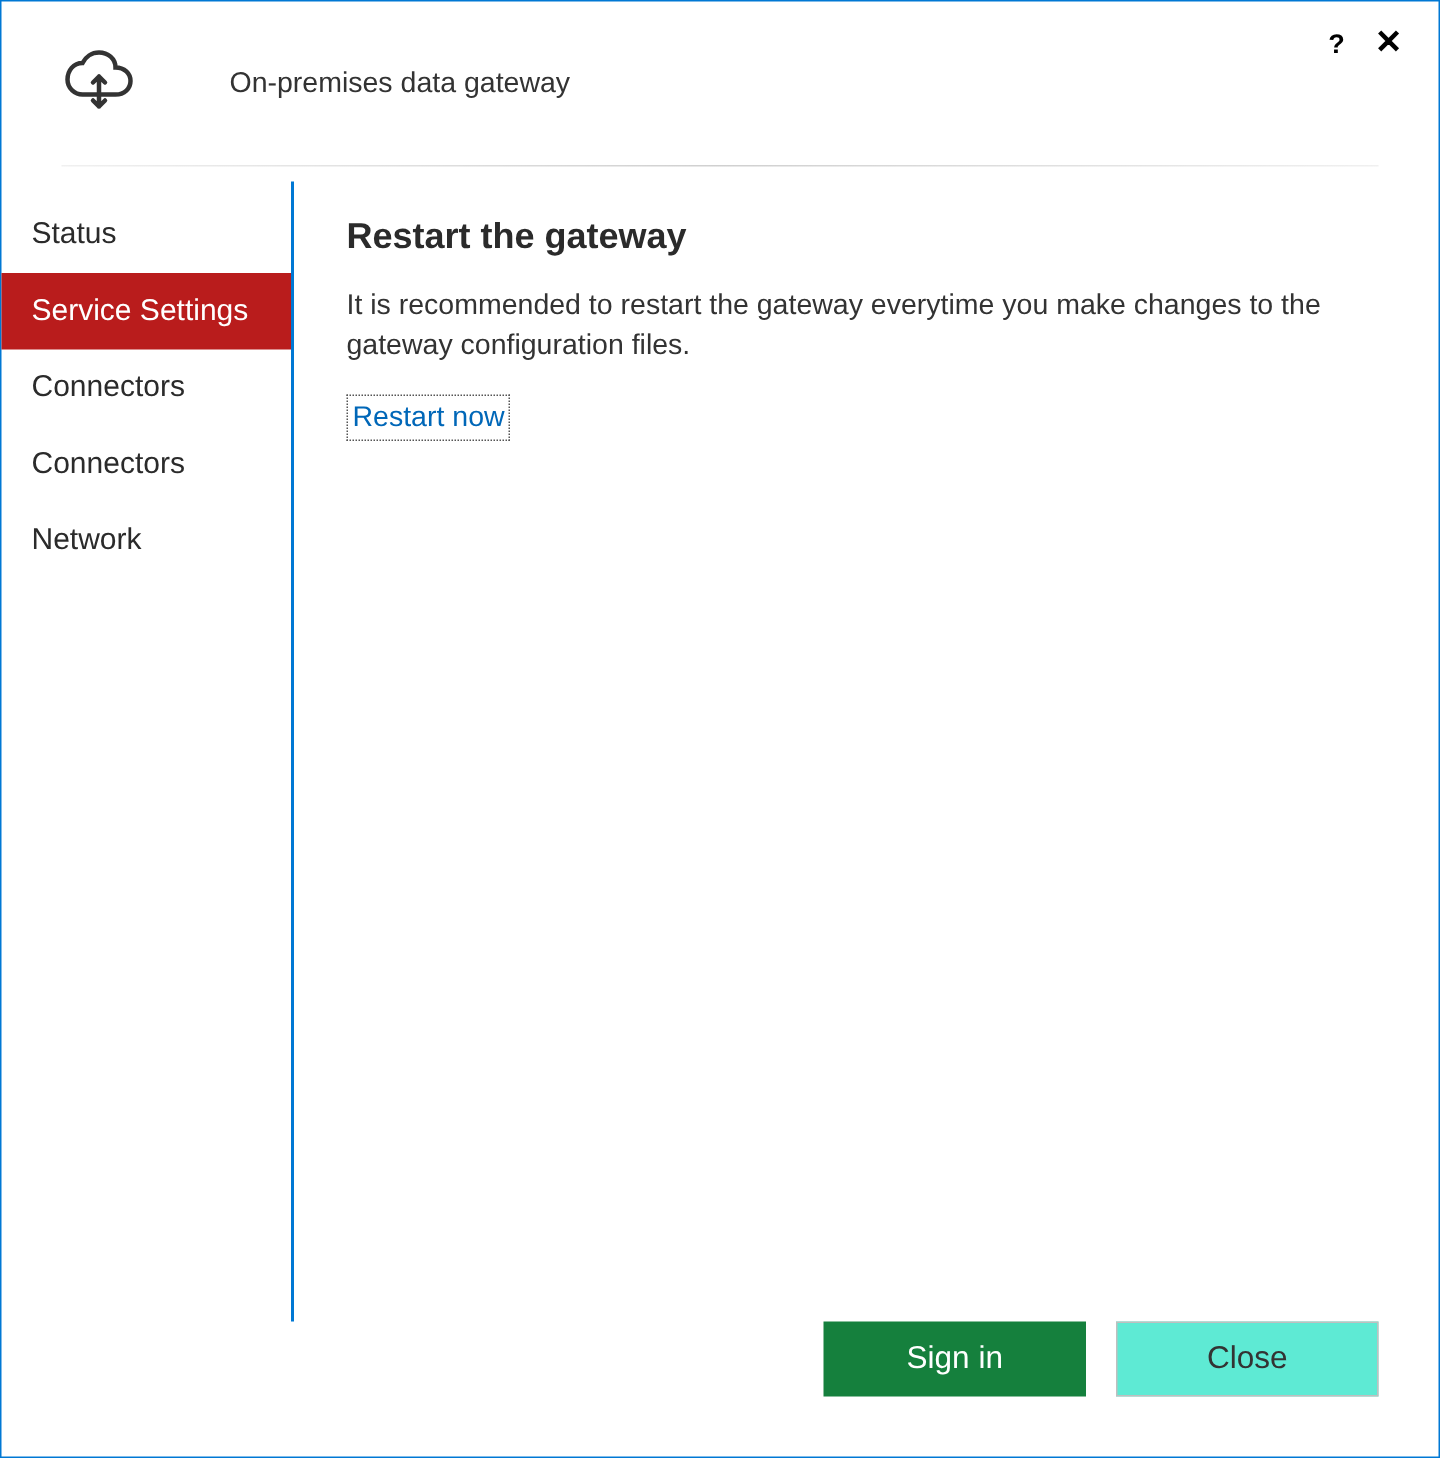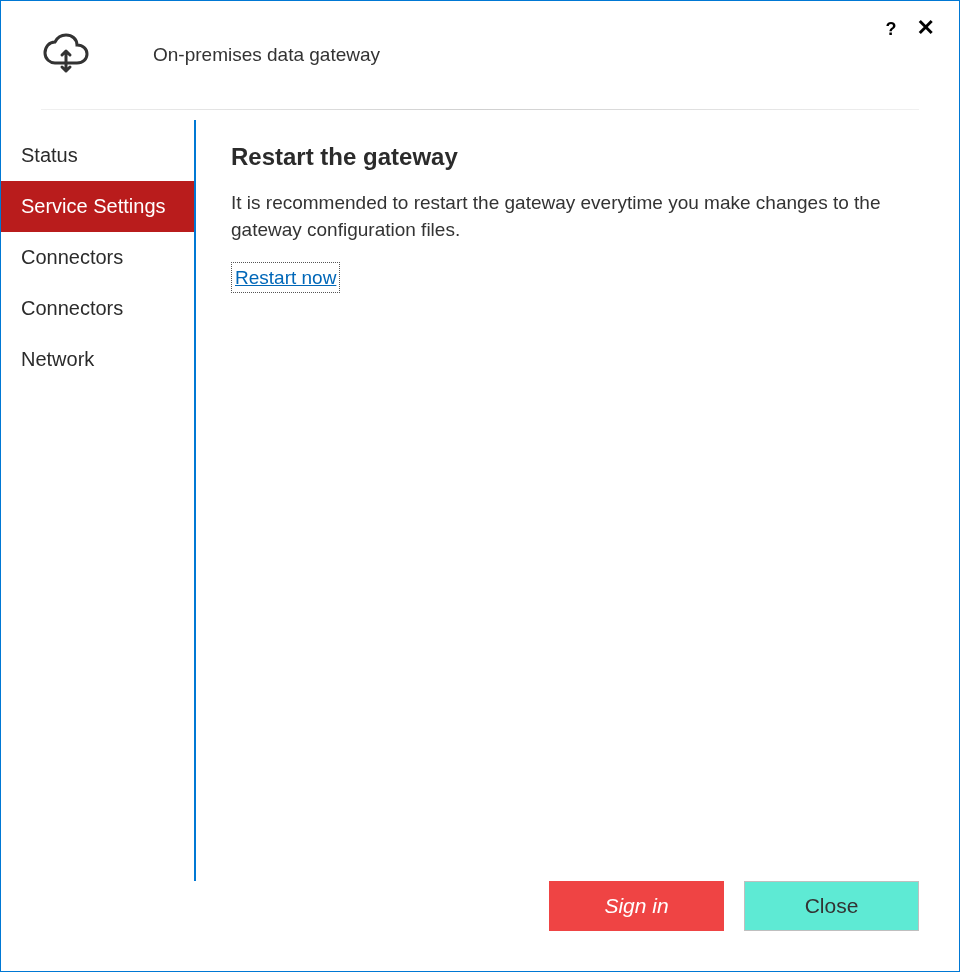--- a/index.html
+++ b/index.html
@@ -95,43 +95,41 @@
       font-weight: 700;
       margin-bottom: 14px;
       color: #2b2b2b;
     }
     .content p {
       margin-bottom: 18px;
     }
     .link-focus {
       display: inline-block;
       color: #0067b8;
-      text-decoration: underline;
       border: 1px dotted #555;
       padding: 1px 3px;
       cursor: pointer;
       margin-bottom: 30px;
     }
     .footer {
       display: flex;
       justify-content: flex-end;
       gap: 20px;
       padding: 0 40px 40px 0;
     }
     .btn {
       min-width: 175px;
       height: 50px;
       font-size: 21px;
       border: none;
       cursor: pointer;
     }
     .btn-primary {
-      background: #ef4444;
+      background: #15803d;
       color: #ffffff;
-      font-style: italic;
     }
     .btn-secondary {
       background: #5eead4;
       color: #333;
       border: 1px solid #bfbfbf;
     }
   </style>
 </head>
 <body>
 

